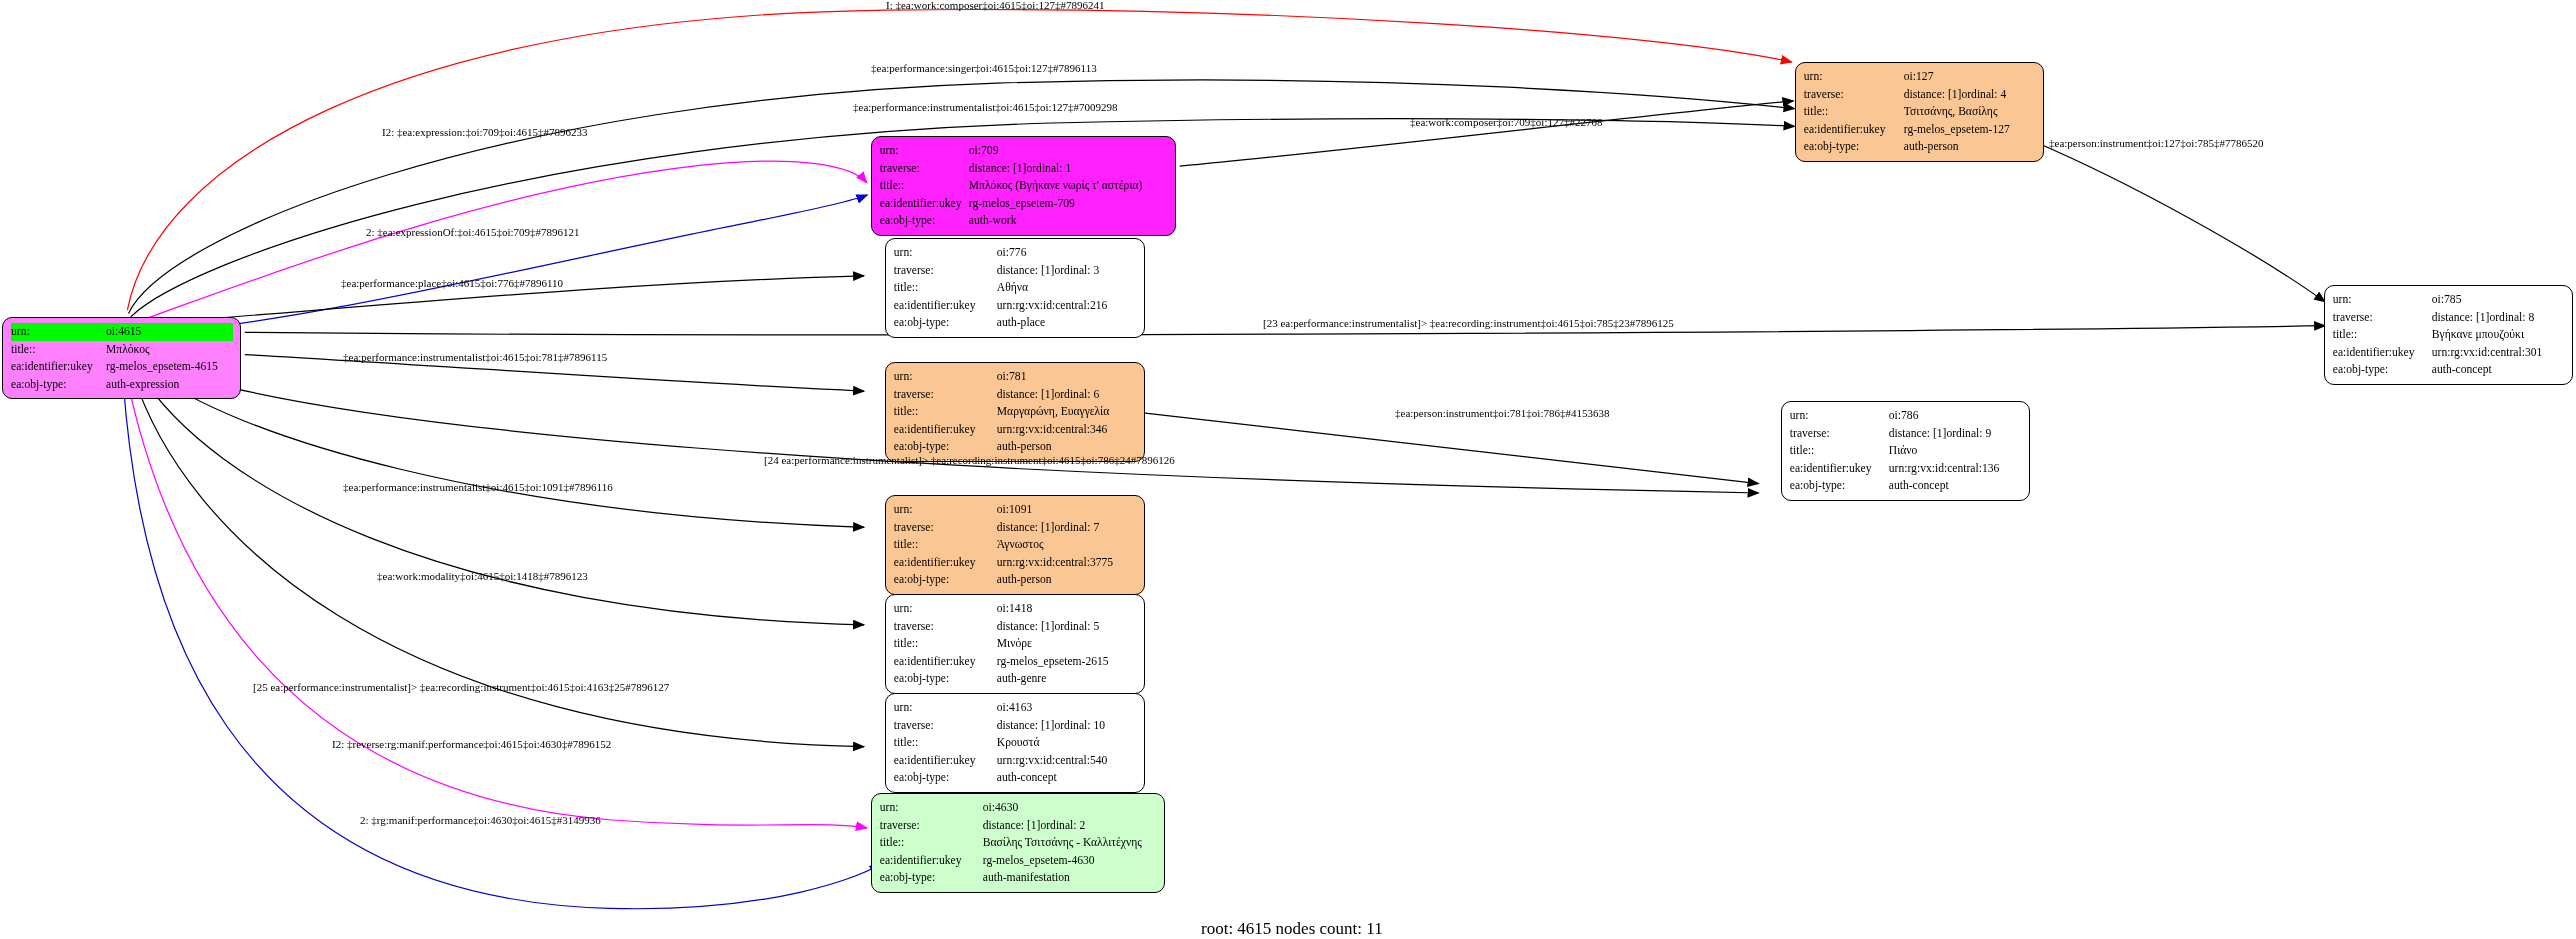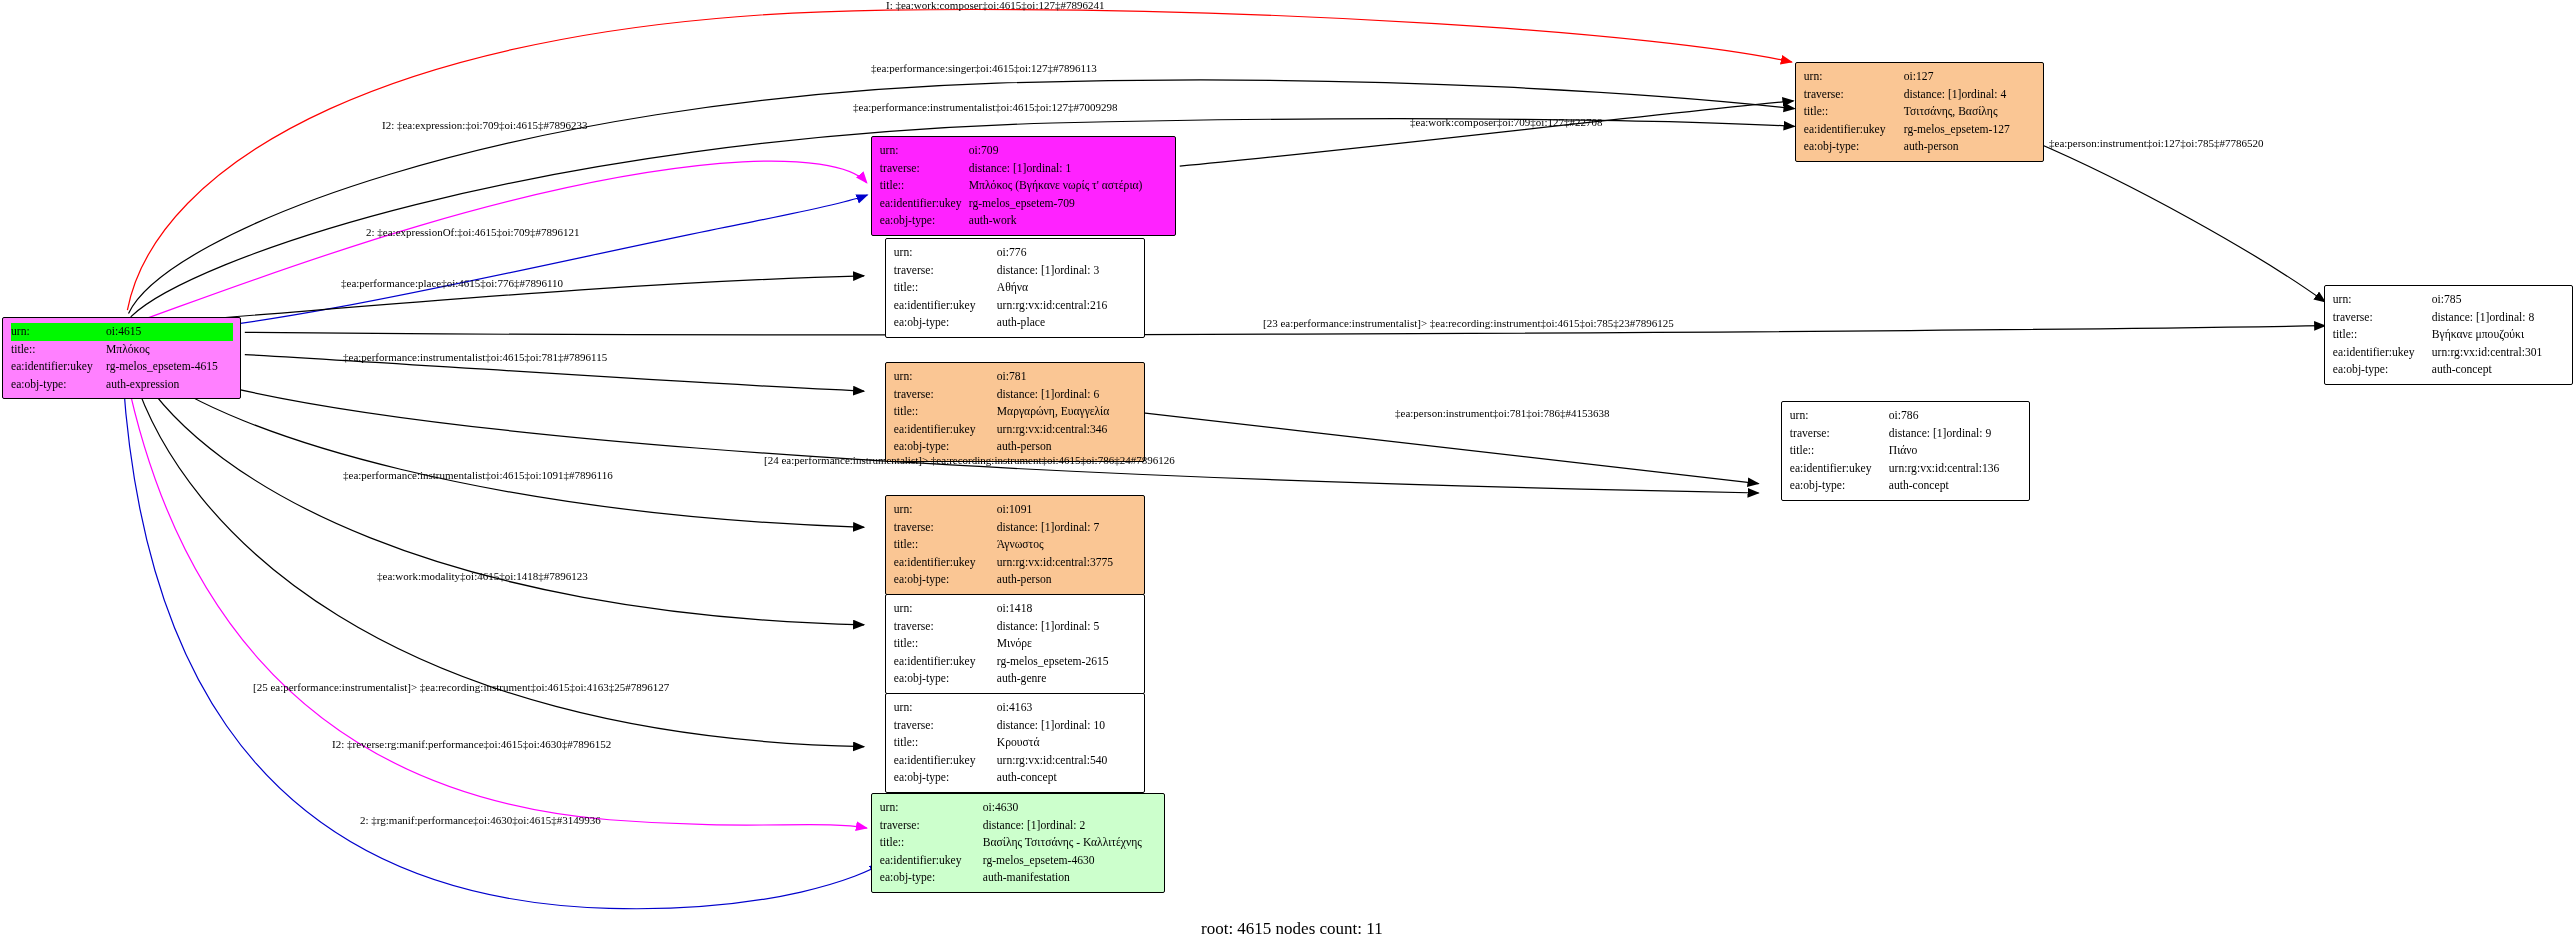--- a/index.html
+++ b/index.html
@@ -1,20 +1,20 @@
 <!DOCTYPE html>
 <html style="font-size:8.9px"><head>
 <meta charset="utf-8">
 <style>
   html,body{margin:0;padding:0;background:#ffffff;}
   body{font-family:"Liberation Serif", serif;}
   #canvas{position:relative;width:2576px;height:940px;overflow:hidden;background:#fff;}
   svg.edges{position:absolute;left:0;top:0;width:2576px;height:940px;pointer-events:none;}
 
-  .node{position:absolute;border:0.9px solid #000;border-radius:2px;box-sizing:border-box;
+  .node{position:absolute;border:0.9px solid #000;border-radius:10px;box-sizing:border-box;
         padding:5px 6.6px 5px 7.8px;background:#ffffff;}
   .node .row{display:flex;align-items:baseline;line-height:1.52;white-space:nowrap;}
   .node .k{display:inline-block;font-size:11.6px;color:#000;}
   .node .v{display:inline-block;font-size:11.6px;color:#000;}
 
   .n-root   {background:#ff80ff;}
   .n-work   {background:#ff22ff;}
   .n-person {background:#fac694;}
   .n-plain  {background:#ffffff;}
   .n-manif  {background:#ccffcc;}
@@ -339,30 +339,30 @@
     </div>
     <div class="row">
       <span class="k" style="width:99px">ea:obj-type:</span>
       <span class="v">auth-concept</span>
     </div>
   </div>
 
   <div class="elabel" style="left:886px;top:-1.1px;">I: ‡ea:work:composer‡oi:4615‡oi:127‡#7896241</div>
   <div class="elabel" style="left:871px;top:62px;">‡ea:performance:singer‡oi:4615‡oi:127‡#7896113</div>
   <div class="elabel" style="left:853px;top:101px;">‡ea:performance:instrumentalist‡oi:4615‡oi:127‡#7009298</div>
-  <div class="elabel" style="left:382px;top:119px;">I2: ‡ea:expression:‡oi:709‡oi:4615‡#7896233</div>
+  <div class="elabel" style="left:382px;top:126px;">I2: ‡ea:expression:‡oi:709‡oi:4615‡#7896233</div>
   <div class="elabel" style="left:1410px;top:116px;">‡ea:work:composer‡oi:709‡oi:127‡#22708</div>
   <div class="elabel" style="left:366px;top:226px;">2: ‡ea:expressionOf:‡oi:4615‡oi:709‡#7896121</div>
   <div class="elabel" style="left:2049px;top:137px;">‡ea:person:instrument‡oi:127‡oi:785‡#7786520</div>
   <div class="elabel" style="left:341px;top:277px;">‡ea:performance:place‡oi:4615‡oi:776‡#7896110</div>
   <div class="elabel" style="left:1263px;top:317px;">[23 ea:performance:instrumentalist]&gt; ‡ea:recording:instrument‡oi:4615‡oi:785‡23#7896125</div>
   <div class="elabel" style="left:343px;top:351px;">‡ea:performance:instrumentalist‡oi:4615‡oi:781‡#7896115</div>
   <div class="elabel" style="left:1395px;top:407px;">‡ea:person:instrument‡oi:781‡oi:786‡#4153638</div>
   <div class="elabel" style="left:764px;top:454px;">[24 ea:performance:instrumentalist]&gt; ‡ea:recording:instrument‡oi:4615‡oi:786‡24#7896126</div>
-  <div class="elabel" style="left:343px;top:469px;">‡ea:performance:instrumentalist‡oi:4615‡oi:1091‡#7896116</div>
+  <div class="elabel" style="left:343px;top:481px;">‡ea:performance:instrumentalist‡oi:4615‡oi:1091‡#7896116</div>
   <div class="elabel" style="left:377px;top:570px;">‡ea:work:modality‡oi:4615‡oi:1418‡#7896123</div>
   <div class="elabel" style="left:253px;top:681px;">[25 ea:performance:instrumentalist]&gt; ‡ea:recording:instrument‡oi:4615‡oi:4163‡25#7896127</div>
   <div class="elabel" style="left:332px;top:738px;">I2: ‡reverse:rg:manif:performance‡oi:4615‡oi:4630‡#7896152</div>
   <div class="elabel" style="left:360px;top:814px;">2: ‡rg:manif:performance‡oi:4630‡oi:4615‡#3149936</div>
 
   <div class="footer" style="left:1201px;top:919px;">root: 4615 nodes count: 11</div>
 
 </div>
 
 

